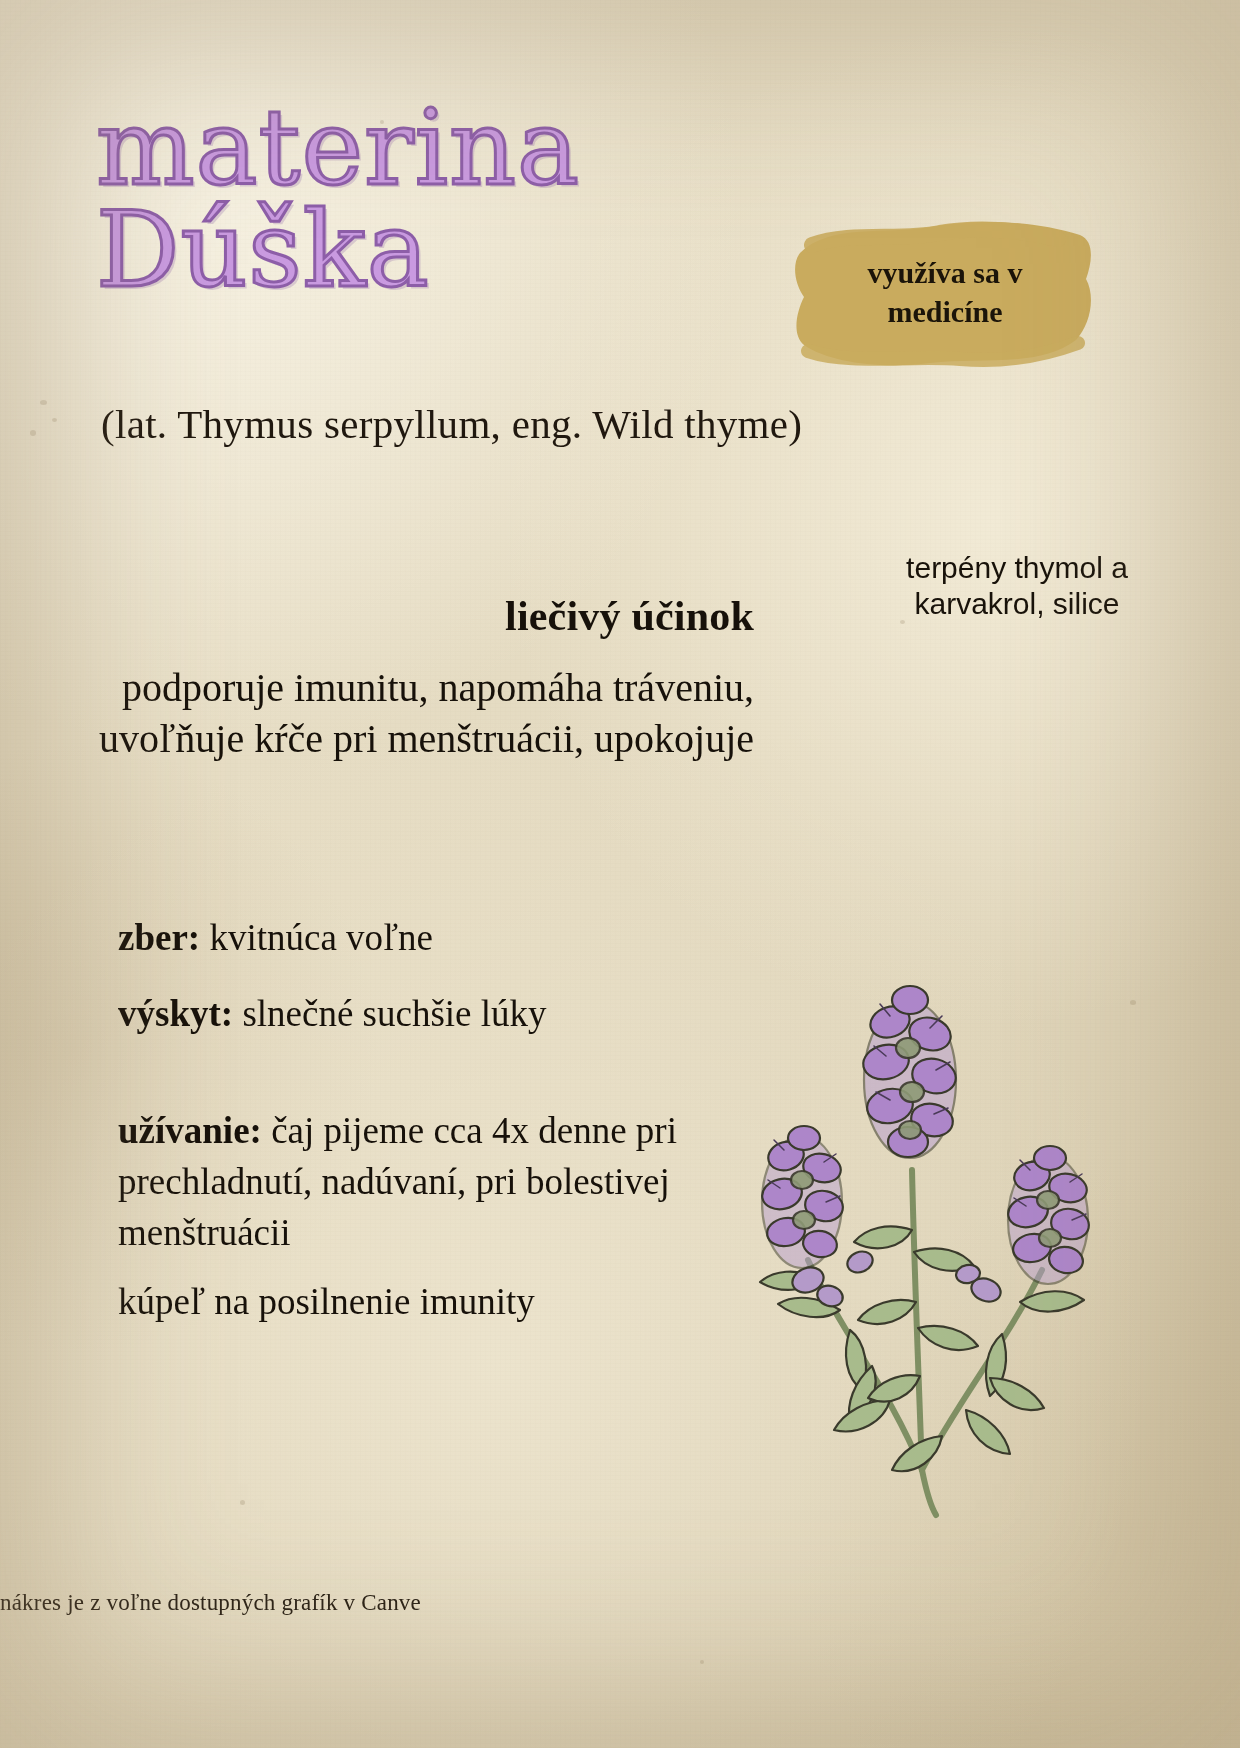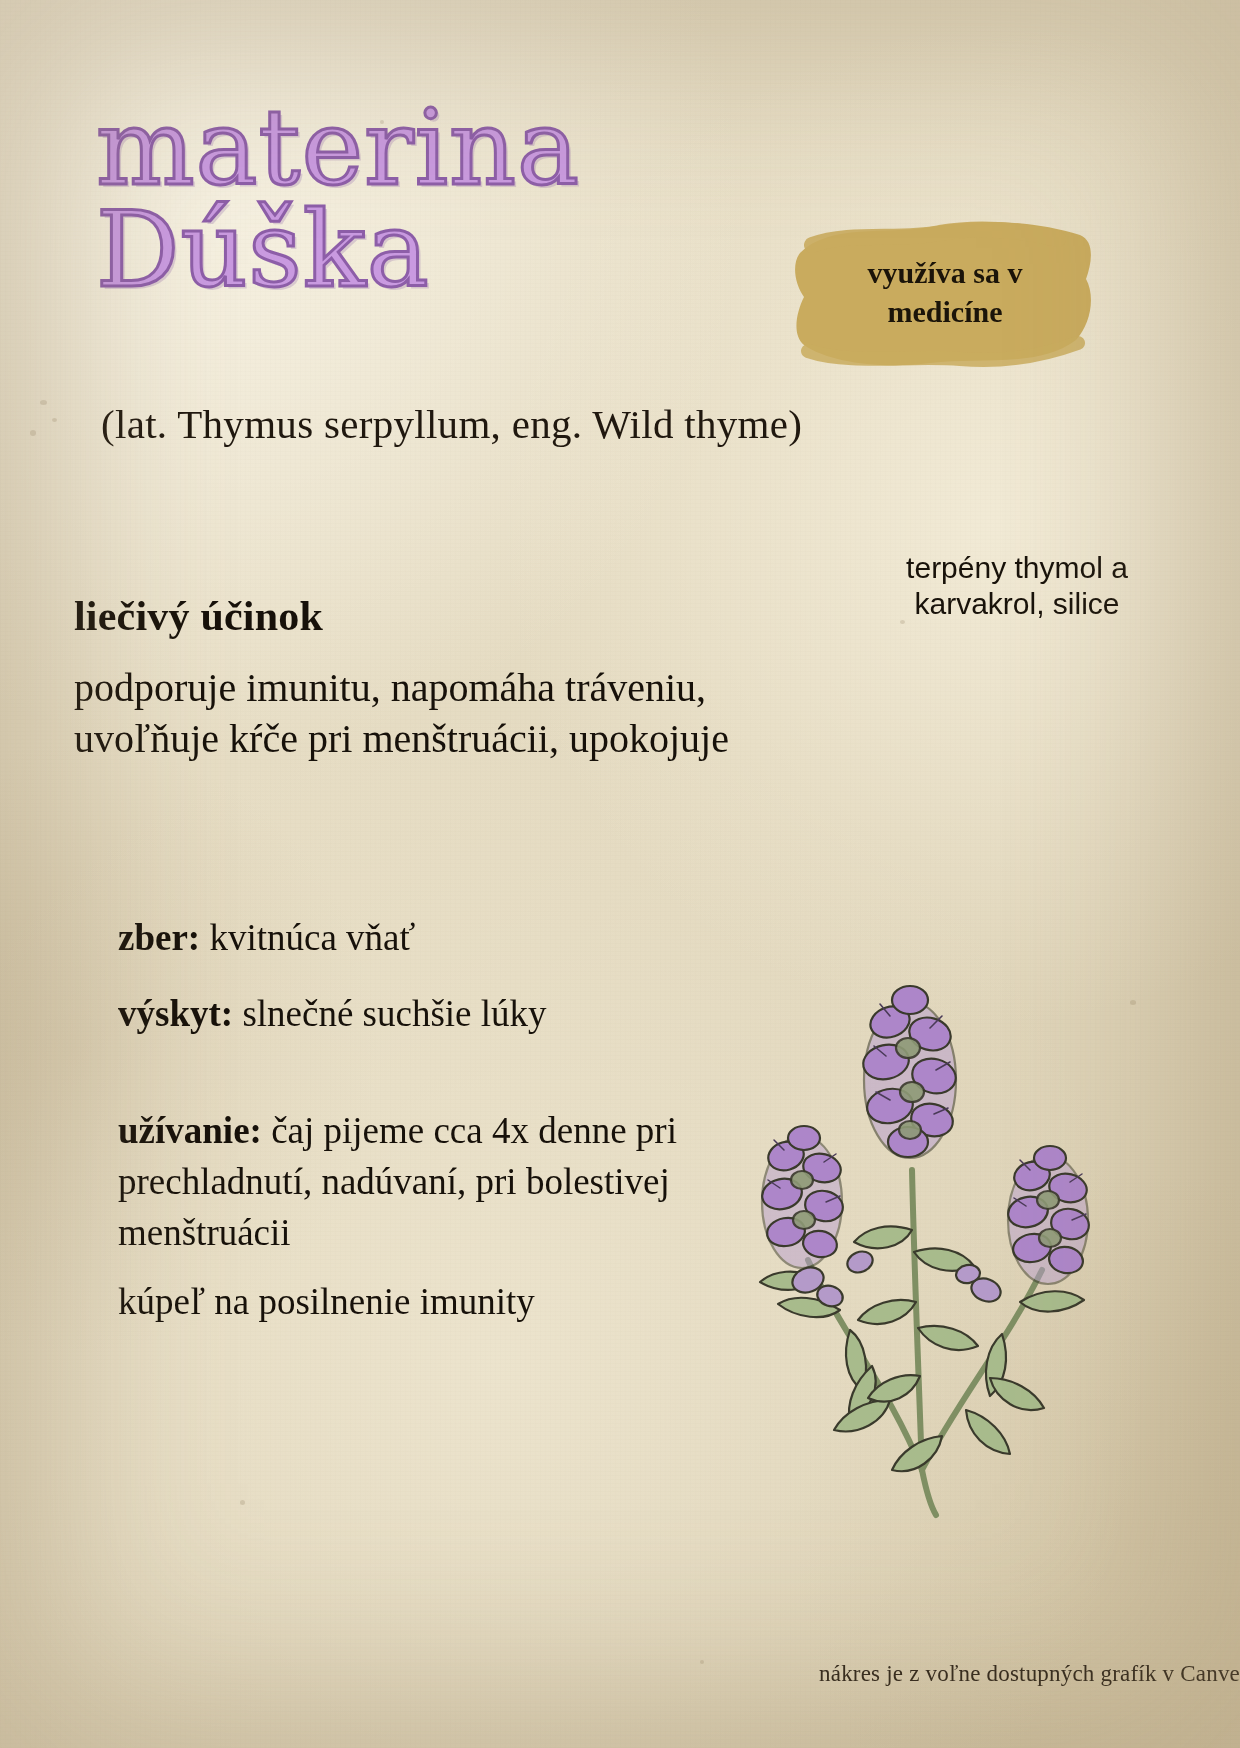--- a/index.html
+++ b/index.html
@@ -129,24 +129,24 @@
     font-family: Liberation Sans, sans-serif;
     font-size: 30px;
     line-height: 1.2;
     color: #18120a;
     margin-top: 2px;
   }
 
   
   .effect-block {
     position: absolute;
-    left: 74px;
+    left: 64px;
     top: 592px;
     width: 690px;
-    text-align: left;
+    text-align: right;
   }
   .effect-title {
     font-family: "Liberation Serif", serif;
     font-weight: bold;
     font-size: 42px;
     color: #17110a;
     letter-spacing: 0.2px;
   }
   .effect-body {
     font-family: "Liberation Serif", serif;
@@ -182,22 +182,22 @@
     line-height: 1.38;
     color: #17110a;
   }
   .usage .last { margin-top: 18px; }
 
   
   .credit {
     position: absolute;
     left: 0;
     right: 0;
-    top: 1661px;
-    text-align: right;
+    top: 1590px;
+    text-align: left;
     font-family: "Liberation Serif", serif;
     font-size: 23px;
     color: #2a2116;
     letter-spacing: 0.2px;
   }
 
   
   .plant {
     position: absolute;
     left: 690px;
@@ -242,21 +242,21 @@
   </div>
 
   <div class="effect-block">
     <div class="effect-title">liečivý účinok</div>
     <div class="effect-body">podporuje imunitu, napomáha tráveniu, uvoľňuje kŕče pri menštruácii, upokojuje</div>
   </div>
 
   <div class="facts">
     <div class="fact">
       <b>zber:</b>
-      <span>kvitnúca vňať</span>
+      <span>kvitnúca voľne</span>
     </div>
     <div class="fact">
       <b>výskyt:</b>
       <span>slnečné suchšie lúky</span>
     </div>
   </div>
 
   <div class="usage">
     <span style="font-weight:bold">užívanie:</span>
     <span>čaj pijeme cca 4x denne pri prechladnutí, nadúvaní, pri bolestivej menštruácii</span>

